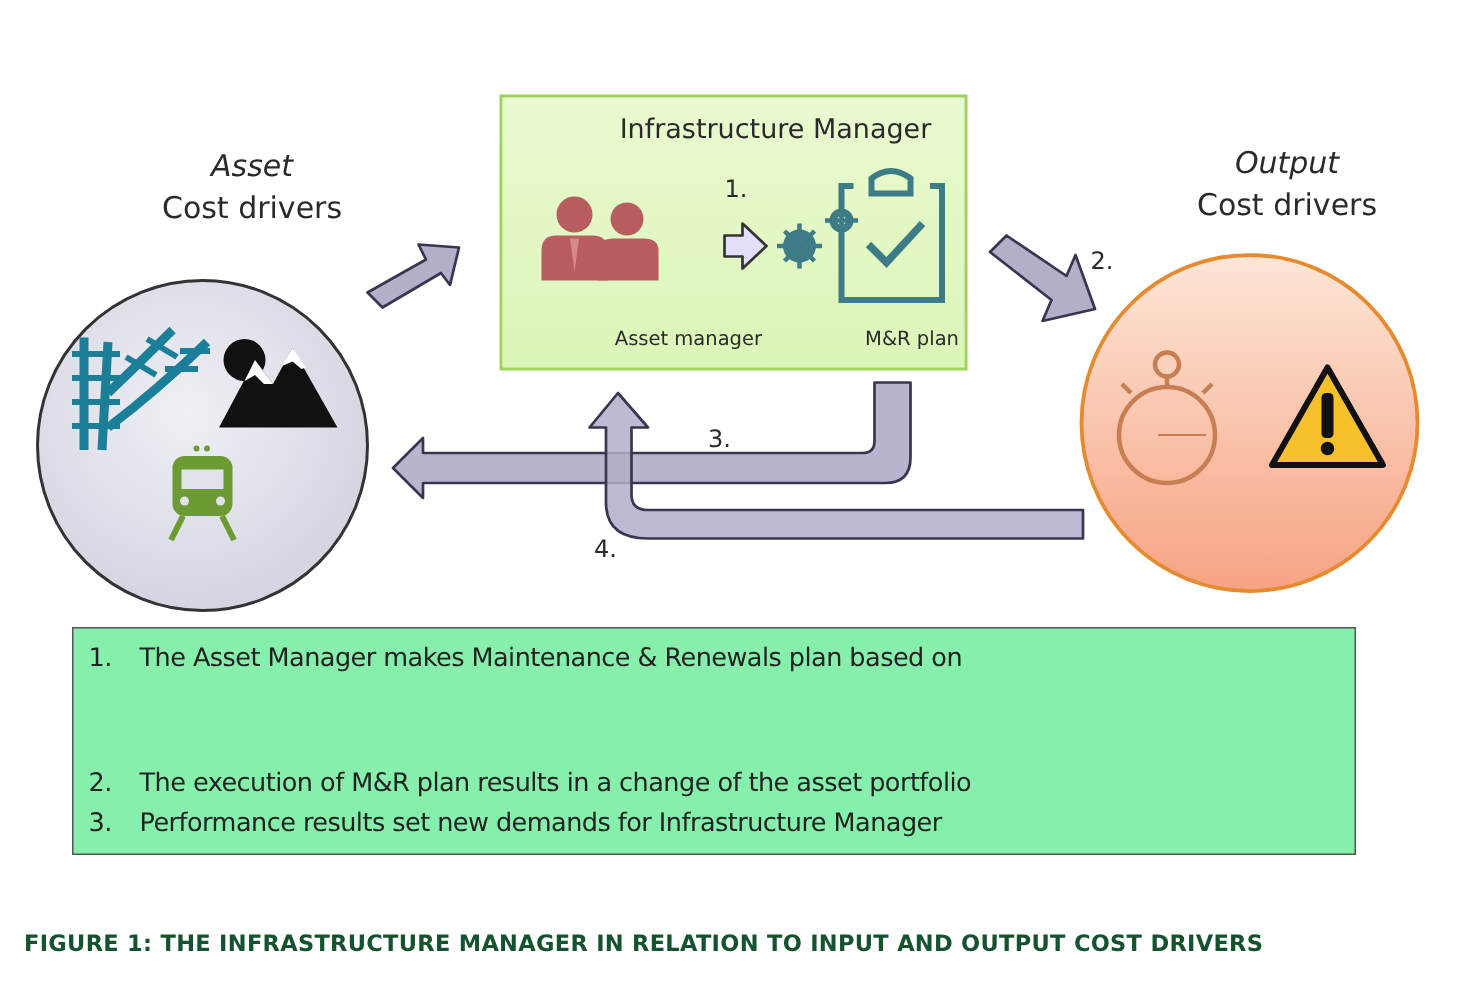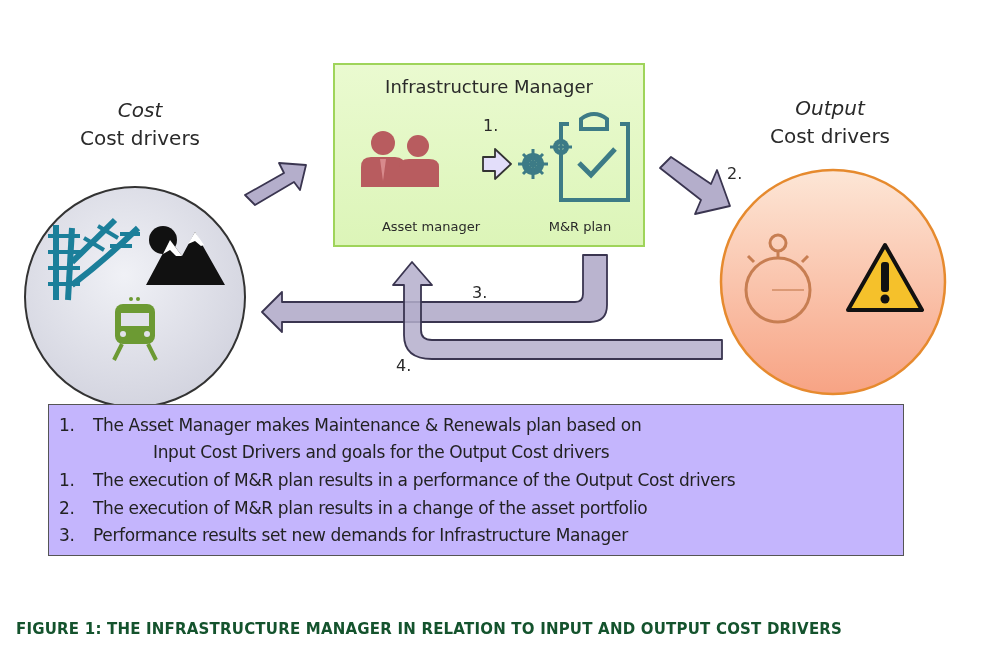--- a/index.html
+++ b/index.html
@@ -1,32 +1,32 @@
 <!DOCTYPE html>
 <html><head>
 <meta charset="utf-8">
 <style>
   html, body { margin:0; padding:0; background:#ffffff; }
   body { width:981px; height:671px; position:relative; overflow:hidden;
          font-family:"Liberation Sans", sans-serif; color:#222; }
   .abs { position:absolute; }
-  .lbl { font-family:"DejaVu Sans", sans-serif; color:#2a2a2a; text-align:center; white-space:nowrap; }
+  .lbl { font-family:"DejaVu Sans", sans-serif; color:#2a2a2a; text-align:center; white-space:nowrap;padding-left:28px; }
   #input-title { left:60px; top:96px; width:160px; font-size:20px; line-height:28px; }
   #input-title .it, #output-title .it { font-style:italic; }
   #output-title { left:750px; top:94px; width:160px; font-size:20px; line-height:28px; }
   #im-box { left:333px; top:63px; width:312px; height:184px;
             background:linear-gradient(180deg,#eafad0 0%,#dcf5b8 100%);
             border:2px solid #9fd45a; box-sizing:border-box; }
   #im-title { left:333px; top:76px; width:312px; font-size:18px; }
   .small { font-size:13px; }
   #asset-label { left:345px; top:219px; width:135px;text-align:right; }
   #mr-label { left:530px; top:219px; width:100px; }
   .num { font-family:"DejaVu Sans", sans-serif; font-size:16px; color:#2a2a2a; }
-  #legend-box { left:48px; top:404px; width:856px; height:152px; border:1.5px solid #555;
-                box-sizing:border-box; background:#c4b5fd; }
+  #legend-box { left:48px; top:418px; width:856px; height:152px; border:1.5px solid #555;
+                box-sizing:border-box; background:#86efac; }
   .legend-line { position:absolute; left:10px; font-family:"DejaVu Sans", sans-serif;
                  font-size:17px; color:#222; white-space:nowrap; letter-spacing:-0.35px; }
   .legend-line .n { display:inline-block; width:34px; }
   #caption { left:16px; top:620px; font-family:"DejaVu Sans", sans-serif; font-weight:bold;
              font-size:15px; color:#14532d; letter-spacing:0.2px; white-space:nowrap; }
 </style>
 </head>
 <body>
 
 <svg class="abs" style="left:0;top:0" width="981" height="671">
@@ -109,21 +109,21 @@
   <g>
     <path d="M583 255 L607 255 L607 305 Q607 322 590 322 L282 322 L282 332 L262 312 L282 292 L282 302 L575 302 Q583 302 583 294 Z" fill="#b4aecb" fill-opacity="0.92" stroke="#3a3550" stroke-width="1.8" stroke-linejoin="round"></path>
   </g>
 
   <g>
     <path d="M722 340 L722 359 L432 359 Q404 359 404 335 L404 285 L393 285 L412 262 L432 285 L421 285 L421 330 Q421 340 432 340 Z" fill="#b4aecb" fill-opacity="0.85" stroke="#3a3550" stroke-width="1.8" stroke-linejoin="round"></path>
   </g>
 </svg>
 
 <div id="input-title" class="abs lbl">
-  <div class="it">Cost</div>
+  <div class="it">Asset</div>
   <div>Cost drivers</div>
 </div>
 
 <div id="output-title" class="abs lbl">
   <div class="it">Output</div>
   <div>Cost drivers</div>
 </div>
 
 <div id="im-box" class="abs"></div>
 <div id="im-title" class="abs lbl">Infrastructure Manager</div>
@@ -168,26 +168,20 @@
 <div id="mr-label" class="abs lbl small">M&amp;R plan</div>
 
 <div class="abs num" style="left:727px;top:164px">2.</div>
 <div class="abs num" style="left:472px;top:283px">3.</div>
 <div class="abs num" style="left:396px;top:356px">4.</div>
 
 <div id="legend-box" class="abs">
   <div class="legend-line" style="top:10px">
     <span class="n">1.</span><span>The Asset Manager makes Maintenance &amp; Renewals plan based on</span>
   </div>
-  <div class="legend-line" style="top:37px;left:104px">
-    <span>Input Cost Drivers and goals for the Output Cost drivers</span>
-  </div>
-  <div class="legend-line" style="top:65px">
-    <span class="n">1.</span><span>The execution of M&amp;R plan results in a performance of the Output Cost drivers</span>
-  </div>
   <div class="legend-line" style="top:93px">
     <span class="n">2.</span><span>The execution of M&amp;R plan results in a change of the asset portfolio</span>
   </div>
   <div class="legend-line" style="top:120px">
     <span class="n">3.</span><span>Performance results set new demands for Infrastructure Manager</span>
   </div>
 </div>
 
 <div id="caption" class="abs">FIGURE 1: THE INFRASTRUCTURE MANAGER IN RELATION TO INPUT AND OUTPUT COST DRIVERS</div>
 

